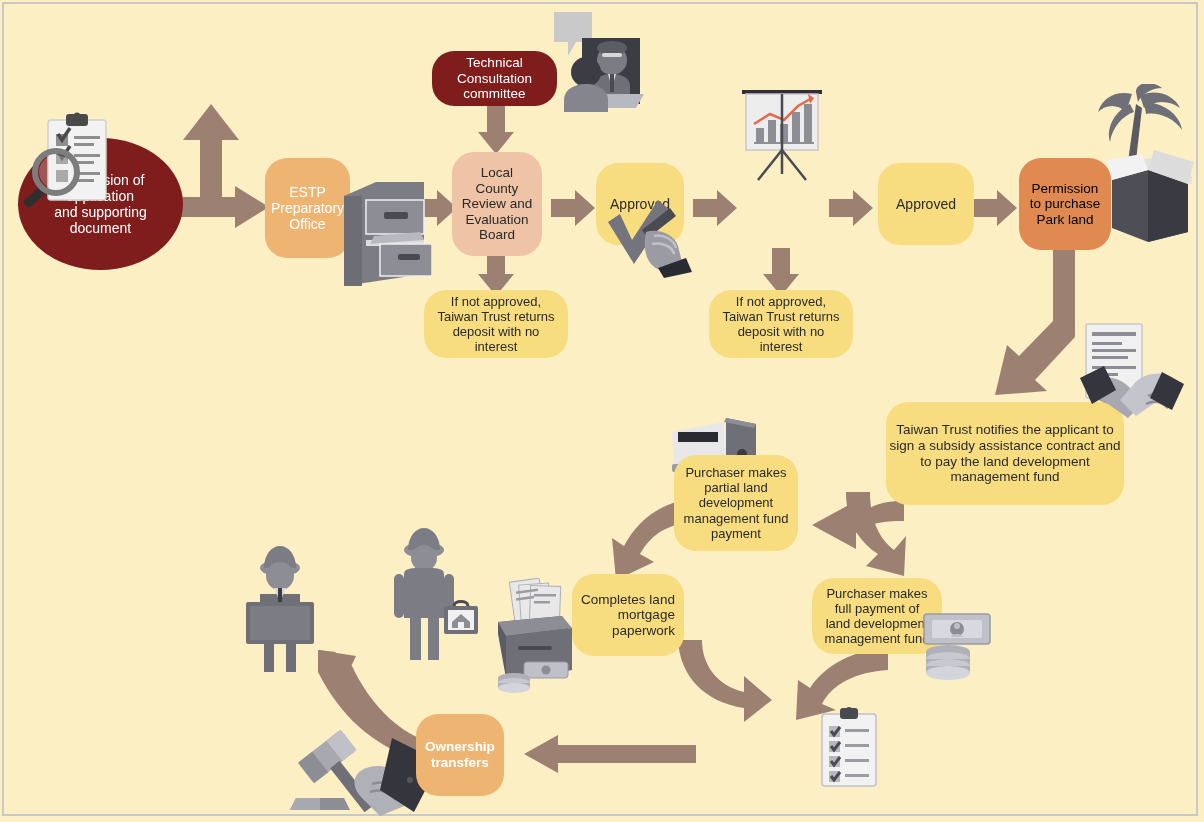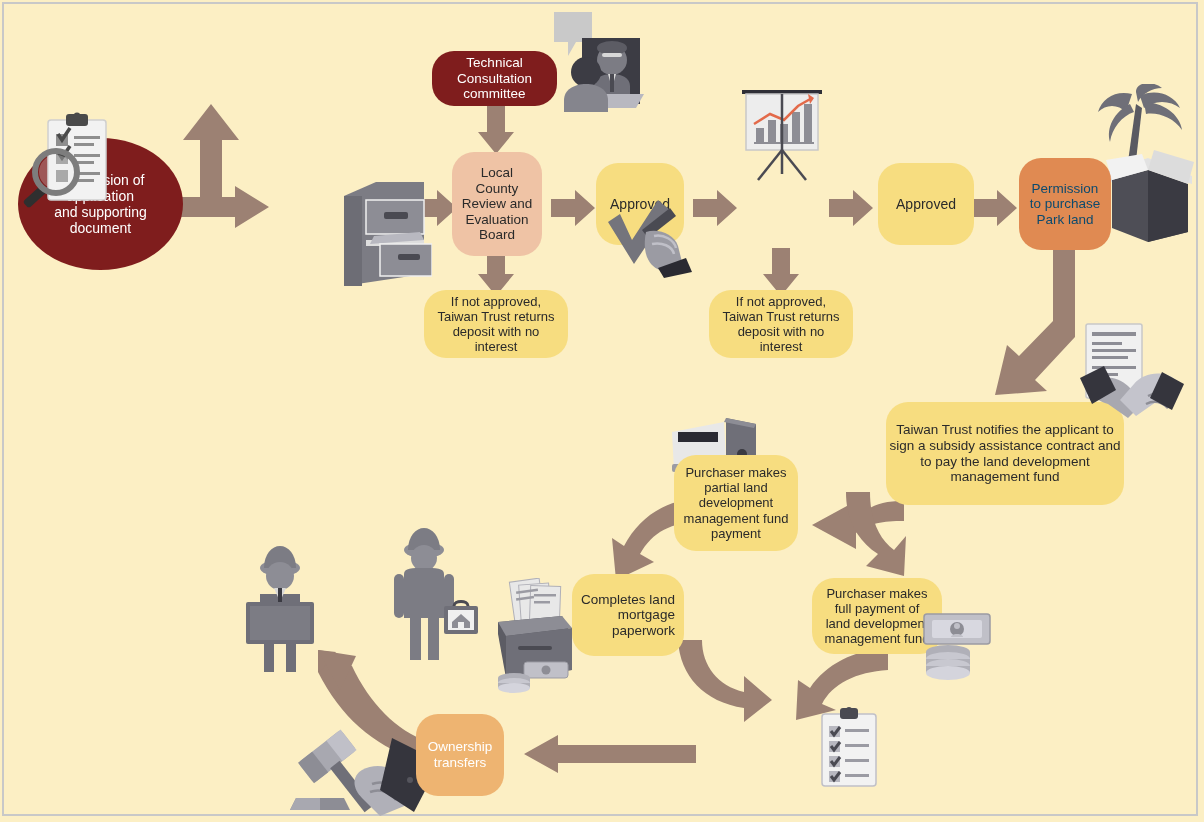--- a/index.html
+++ b/index.html
@@ -36,21 +36,21 @@
     line-height: 1.16;
     white-space: pre-line;
     z-index: 5;
   }
   .node.rr { border-radius: 22px; }
   .node.ellipse { border-radius: 50%; }
   .n-yellow  { background: #f7dd80; color: #2a2a2a; }
   .n-peach   { background: #efc3a5; color: #2a2a2a; }
   .n-orange  { background: #eeb471; color: #ffffff; }
   .n-orange2 { background: #7f1d1d; color: #ffffff; }
-  .n-dkorange{ background: #e08a52; color: #0c4a6e; }
+  .n-dkorange{ background: #e08a52; color: #000000; }
 
   
   .arrow { position: absolute; z-index: 3; }
   .arrow svg { display: block; overflow: visible; }
 
   
   .art { position: absolute; z-index: 4; }
   .art.front { z-index: 7; }
   .art svg { display: block; }
 </style>
@@ -424,20 +424,23 @@
       <path d="M66 82 C66 76 80 76 80 82" stroke="#4a4a52" stroke-width="3" fill="none"></path>
     </svg>
   </div>
 
   <div class="node ellipse n-orange2" style="left:18px; top:138px; width:165px; height:132px; font-size:14px;">Submission of
 application
 and supporting
 document</div>
 
 
+  <div class="node rr n-orange" style="left:265px; top:158px; width:85px; height:100px; font-size:14px;">ESTP
+Preparatory
+Office</div>
 
   <div class="node rr n-orange2" style="left:432px; top:51px; width:125px; height:55px; font-size:13.5px;">Technical
 Consultation
 committee</div>
 
   <div class="node rr n-peach" style="left:452px; top:152px; width:90px; height:104px; font-size:13.5px;">Local
 County
 Review and
 Evaluation
 Board</div>
@@ -475,17 +478,17 @@
   <div class="node rr n-yellow" style="left:812px; top:578px; width:130px; height:76px; font-size:13px;">Purchaser makes
 full payment of
 land development
 management fund</div>
 
   <div class="node rr n-yellow" style="left:572px; top:574px; width:112px; height:82px; font-size:13.5px;text-align:right;">Completes land
 mortgage
 paperwork</div>
 
 
-  <div class="node rr n-orange" style="left:416px; top:714px; width:88px; height:82px; font-size:13.5px;">Ownership
+  <div class="node rr n-orange" style="left:416px; top:714px; width:88px; height:82px; font-size:13.5px;font-weight:bold;">Ownership
 transfers</div>
 
 
 </div>
 
 </body></html>

